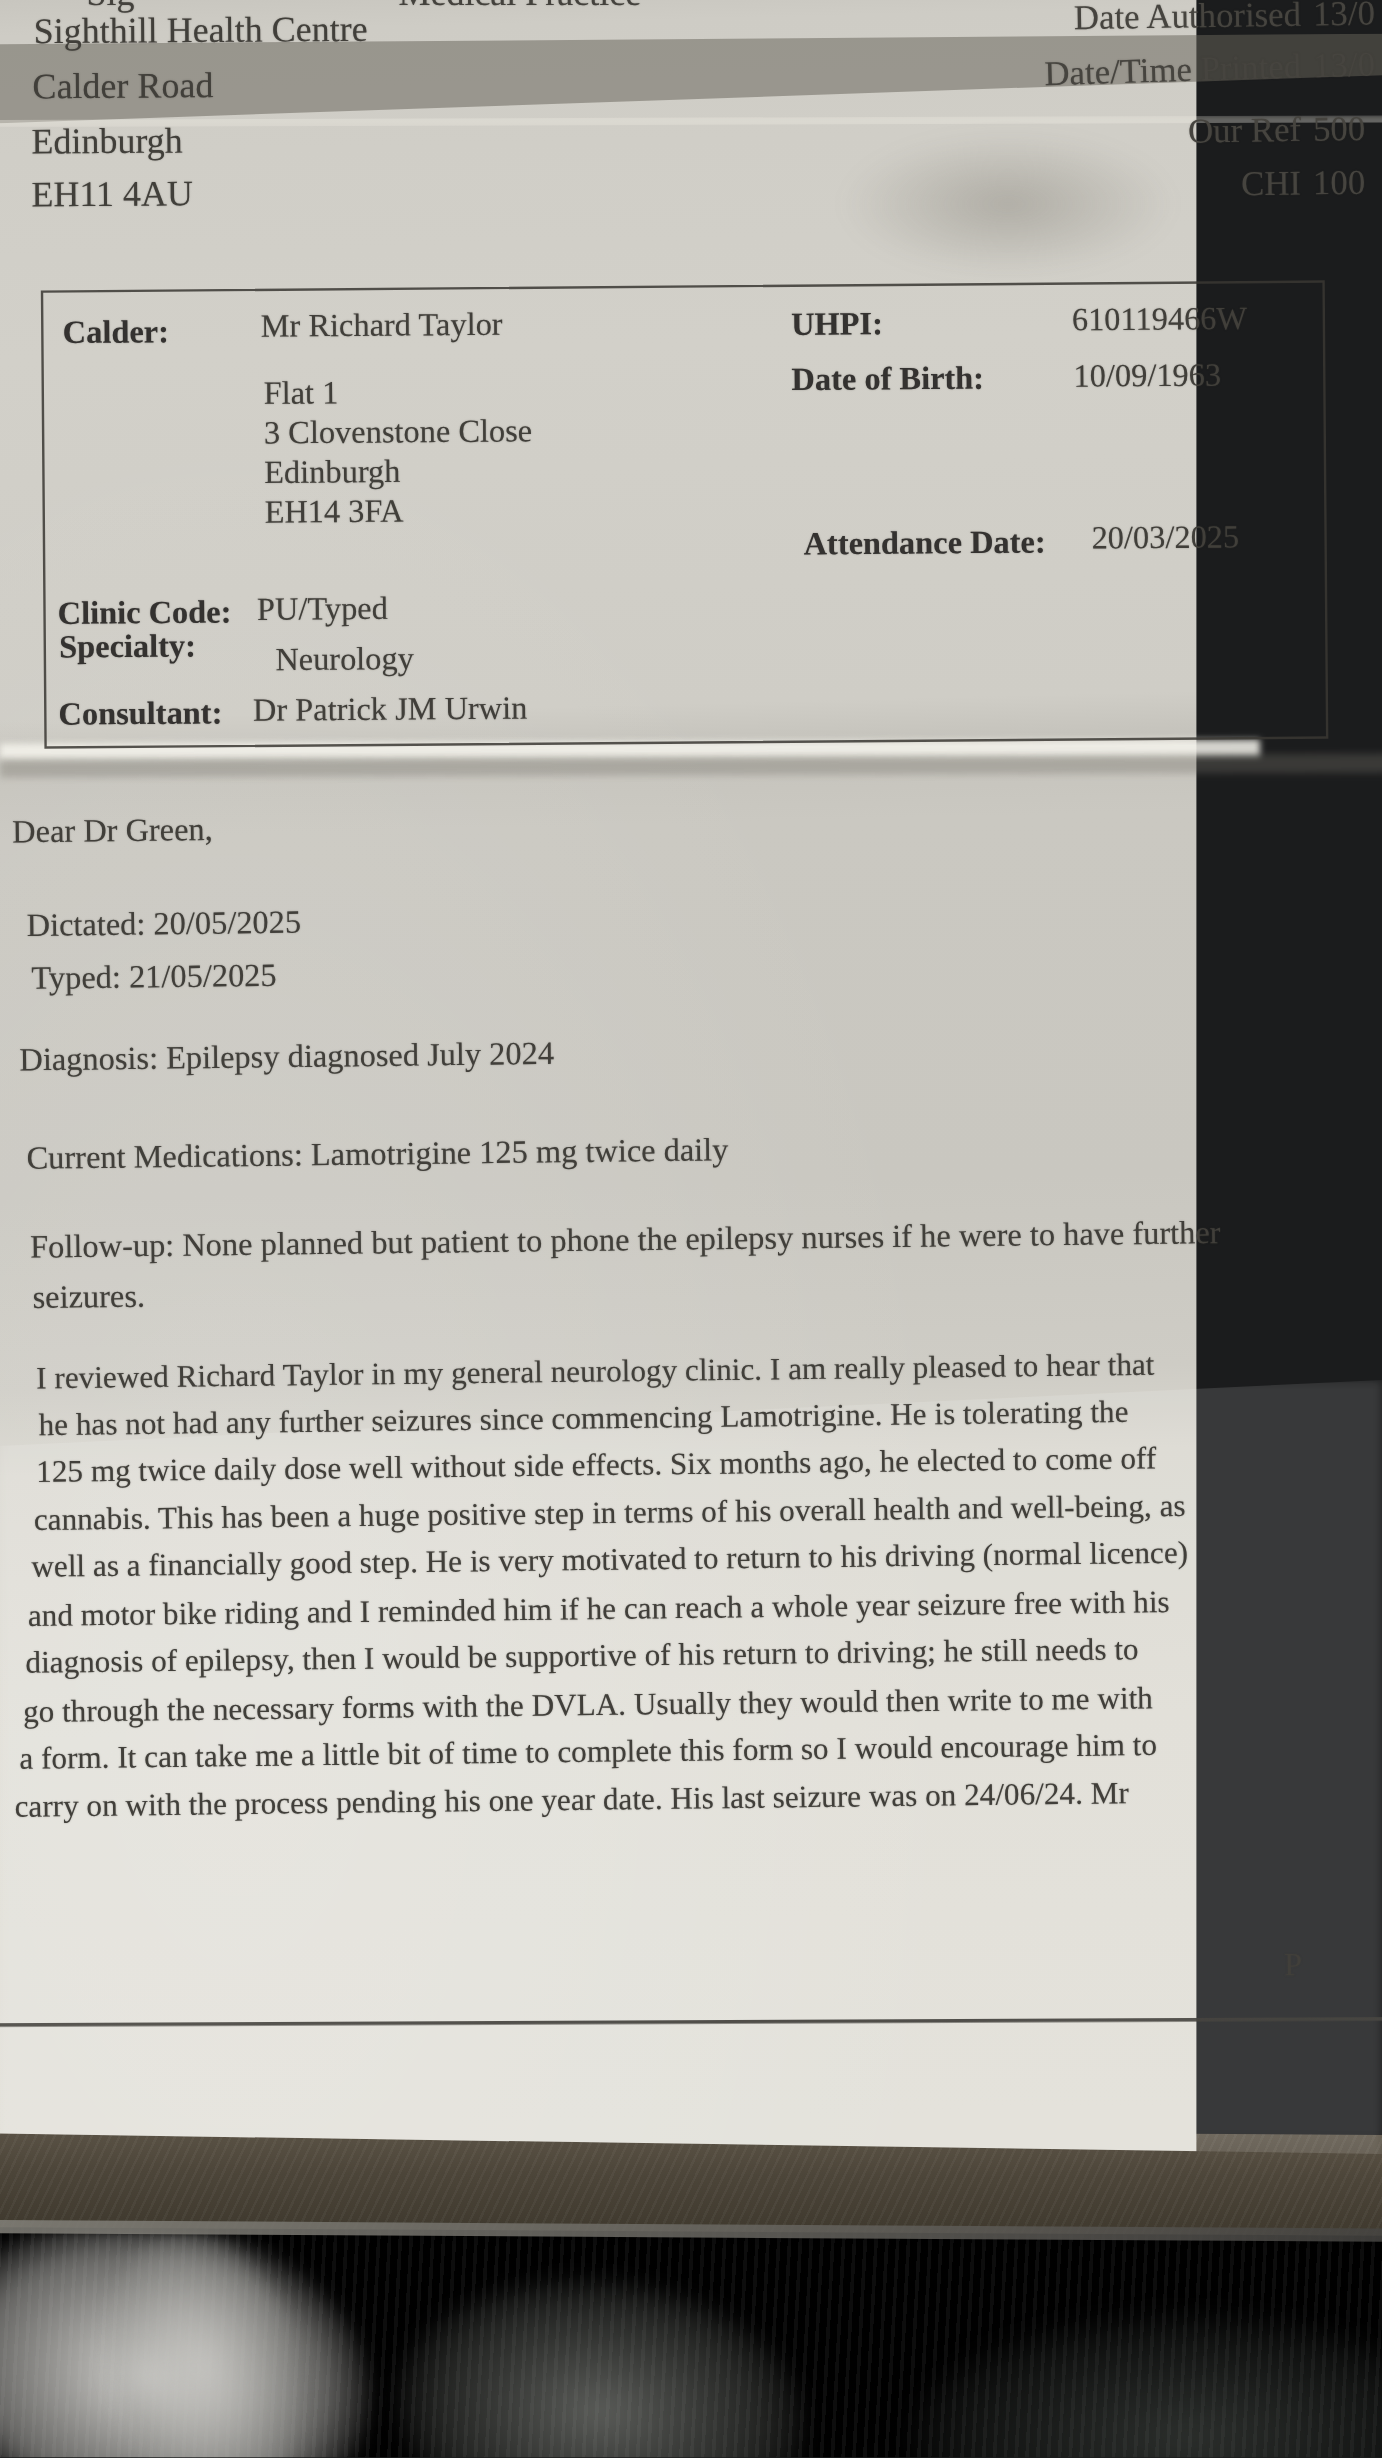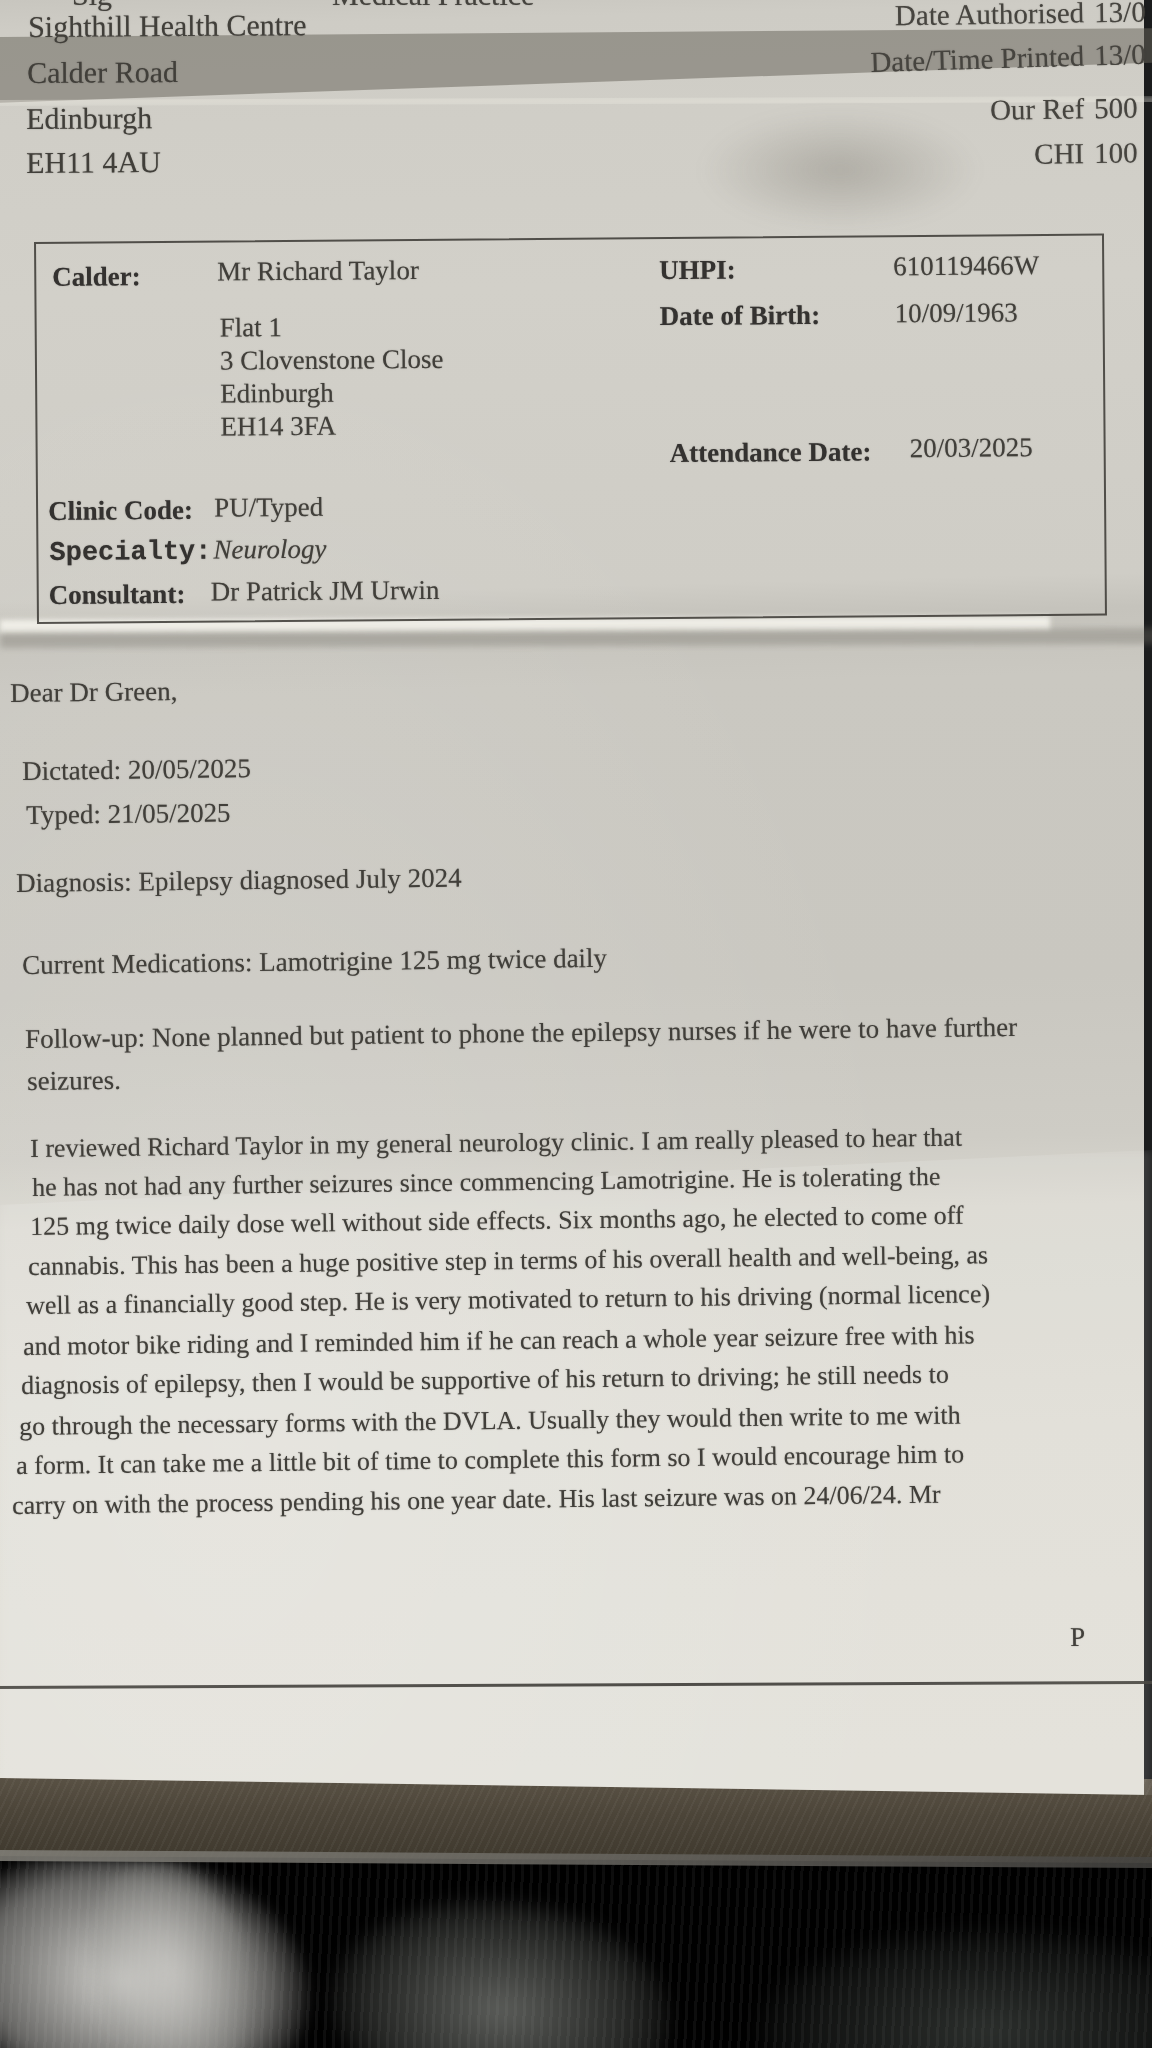--- a/index.html
+++ b/index.html
@@ -32,21 +32,21 @@
     box-shadow:0 4px 6px rgba(0,0,0,0.5);
   }
   #table-edge-highlight{
     left:-6px;top:1850px;width:1170px;height:11px;
     transform:rotate(0.35deg);transform-origin:left top;
     background:linear-gradient(90deg,#83817a 0%,#6e6c66 45%,#55534f 80%,#454441 100%);
     opacity:.85;
   }
   
   #paper{
-    left:0;top:0;width:1144px;height:1800px;
+    left:0;top:0;width:997px;height:1800px;
     clip-path:polygon(0 0,1152px 0,1152px 1795px,0 1778px);
     background:
       radial-gradient(ellipse at 20% 80%, rgba(255,255,255,0.16), rgba(255,255,255,0) 55%),
       linear-gradient(178.6deg,
         #c8c6bf 0px,#ceccc5 30px,#d0cec7 130px,#d2d0c9 300px,
         #cfcdc6 600px,#c5c3bc 634px,#cac8c1 700px,#c9c7c0 1000px,
         #ceccc5 1160px,#d9d7cf 1230px,#dedcd4 1450px,#e0ded6 1780px);
     color:#3e3c38;
   }
   .shade{position:absolute;pointer-events:none;}
@@ -179,22 +179,22 @@
 
       <span class="abs ink bx-label" style="left:623px;top:62px;">Date of Birth:</span>
       <span class="abs ink" style="left:858px;top:61px;">10/09/1963</span>
 
       <span class="abs ink bx-label" style="left:632px;top:199px;">Attendance Date:</span>
       <span class="abs ink" style="left:872px;top:196px;">20/03/2025</span>
 
       <span class="abs ink bx-label" style="left:10px;top:252px;">Clinic Code:</span>
       <span class="abs ink" style="left:176px;top:250px;">PU/Typed</span>
 
-      <span class="abs ink bx-label" style="left:11px;top:294px;font-family:Liberation Mono, monospace;">Specialty:</span>
-      <span class="abs ink" style="left:175px;top:292px;font-style:italic;">Neurology</span>
+      <span class="abs ink bx-label" style="left:11px;top:280px;">Specialty:</span>
+      <span class="abs ink" style="left:191px;top:292px;">Neurology</span>
 
       <span class="abs ink bx-label" style="left:10px;top:336px;">Consultant:</span>
       <span class="abs ink" style="left:172px;top:334px;">Dr Patrick JM Urwin</span>
     </div>
 
     <div class="abs ink ln" style="left:10px;top:678px;">Dear Dr Green,</div>
     <div class="abs ink ln" style="left:22px;top:756px;">Dictated: 20/05/2025</div>
     <div class="abs ink ln" style="left:26px;top:800px;">Typed: 21/05/2025</div>
     <div class="abs ink ln" style="left:16px;top:868px;">Diagnosis: Epilepsy diagnosed July 2024</div>
     <div class="abs ink ln" style="left:22px;top:950px;">Current Medications: Lamotrigine 125 mg twice daily</div>

